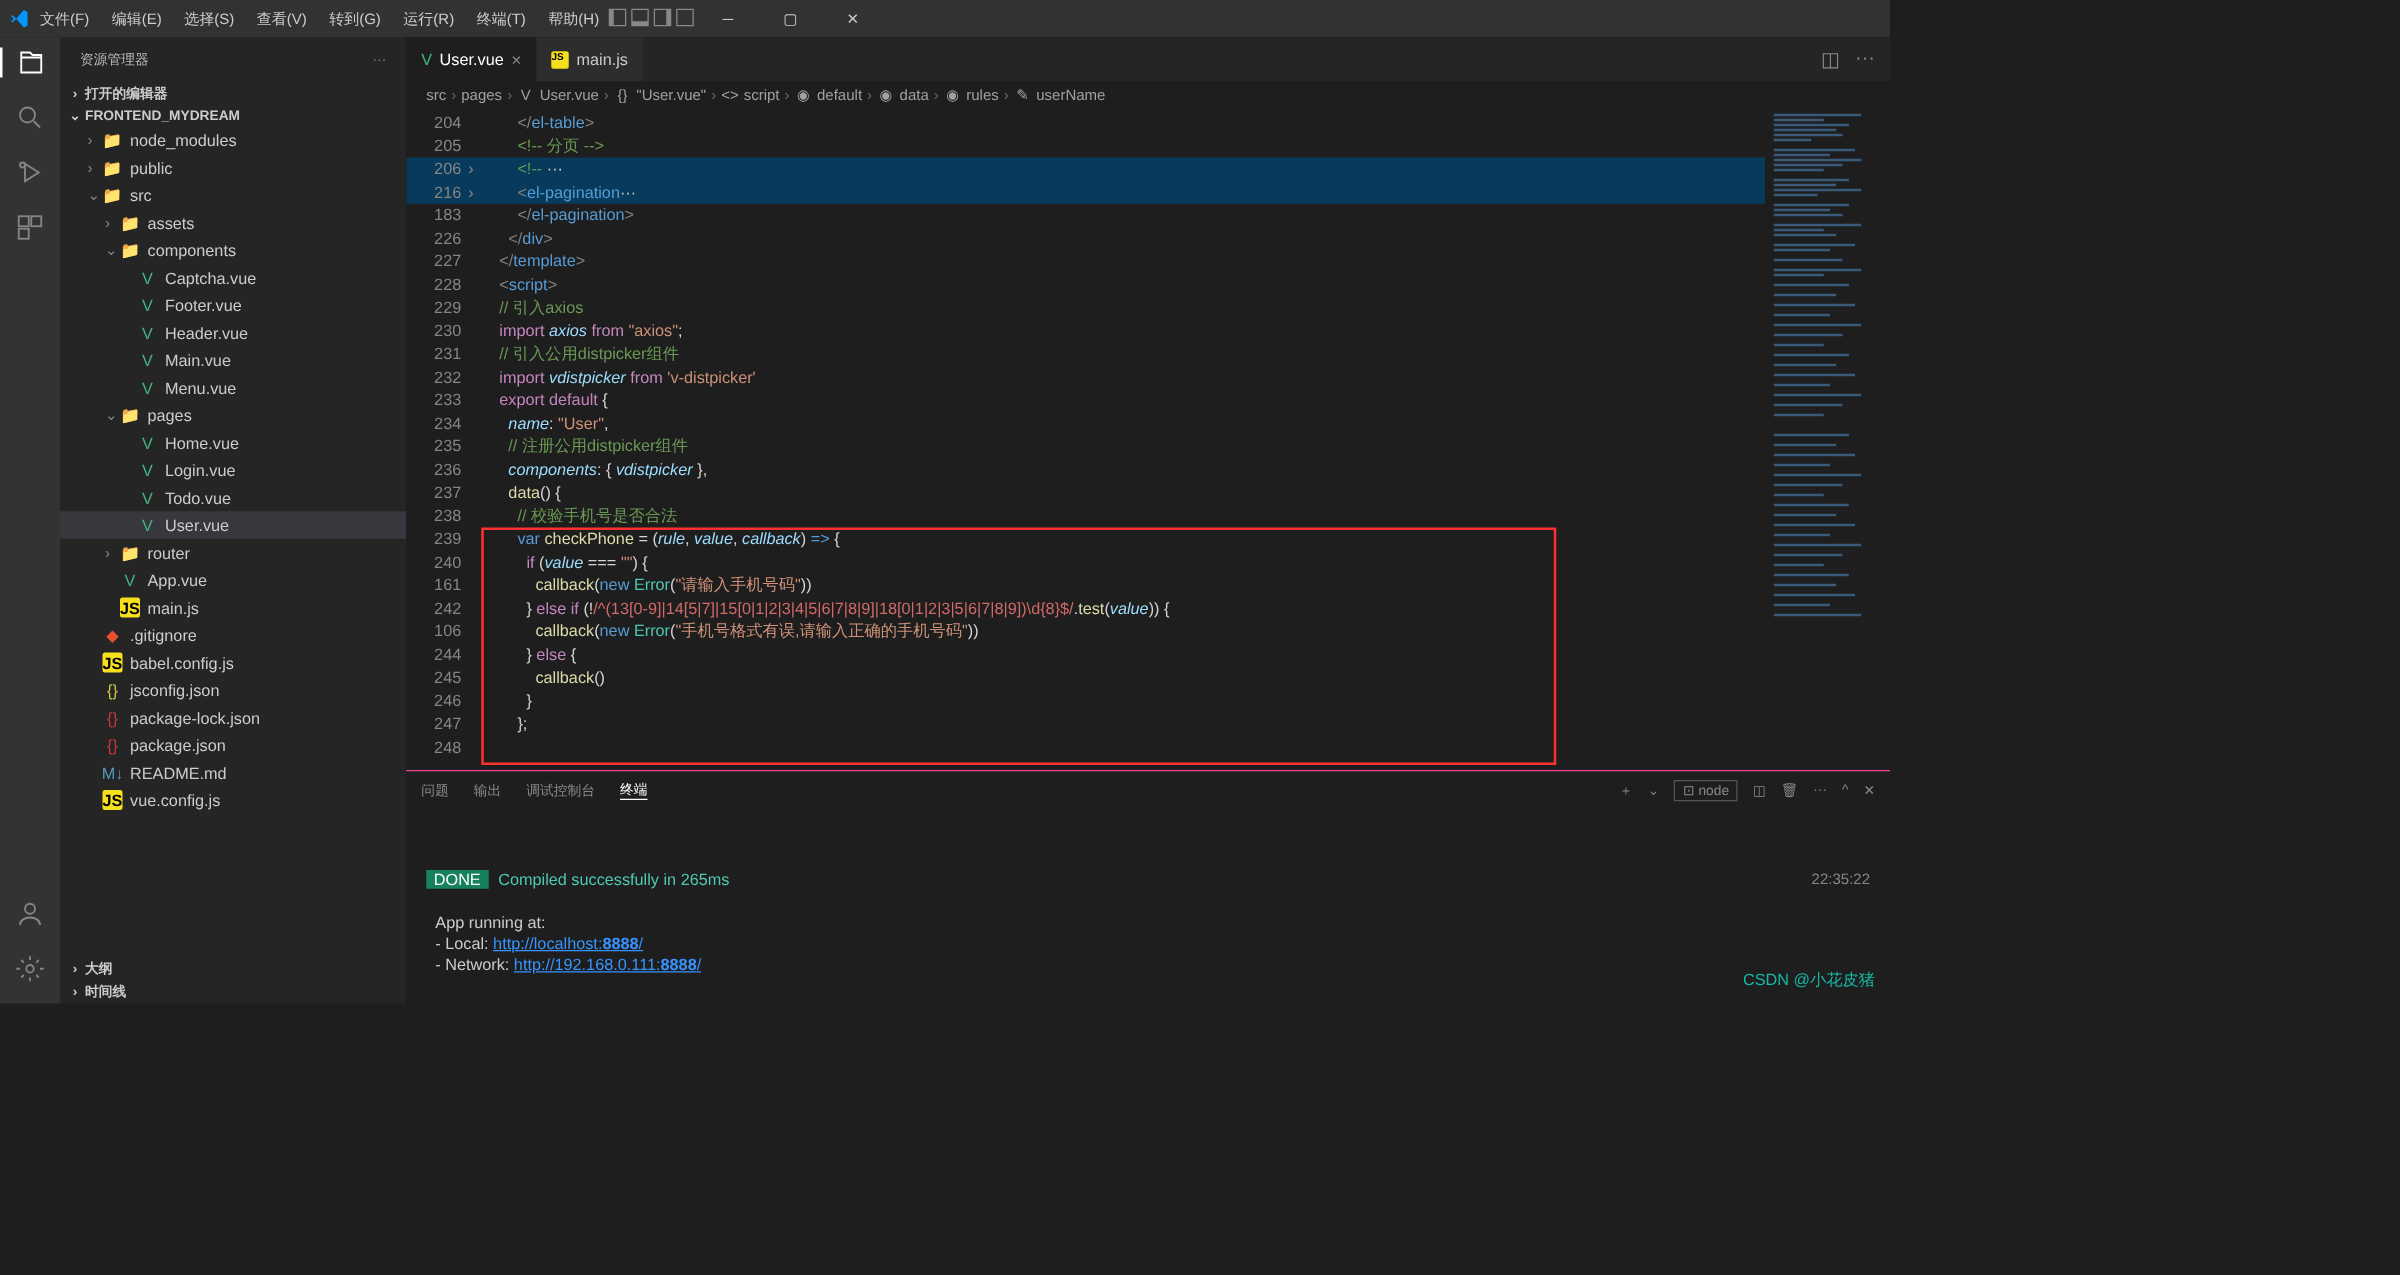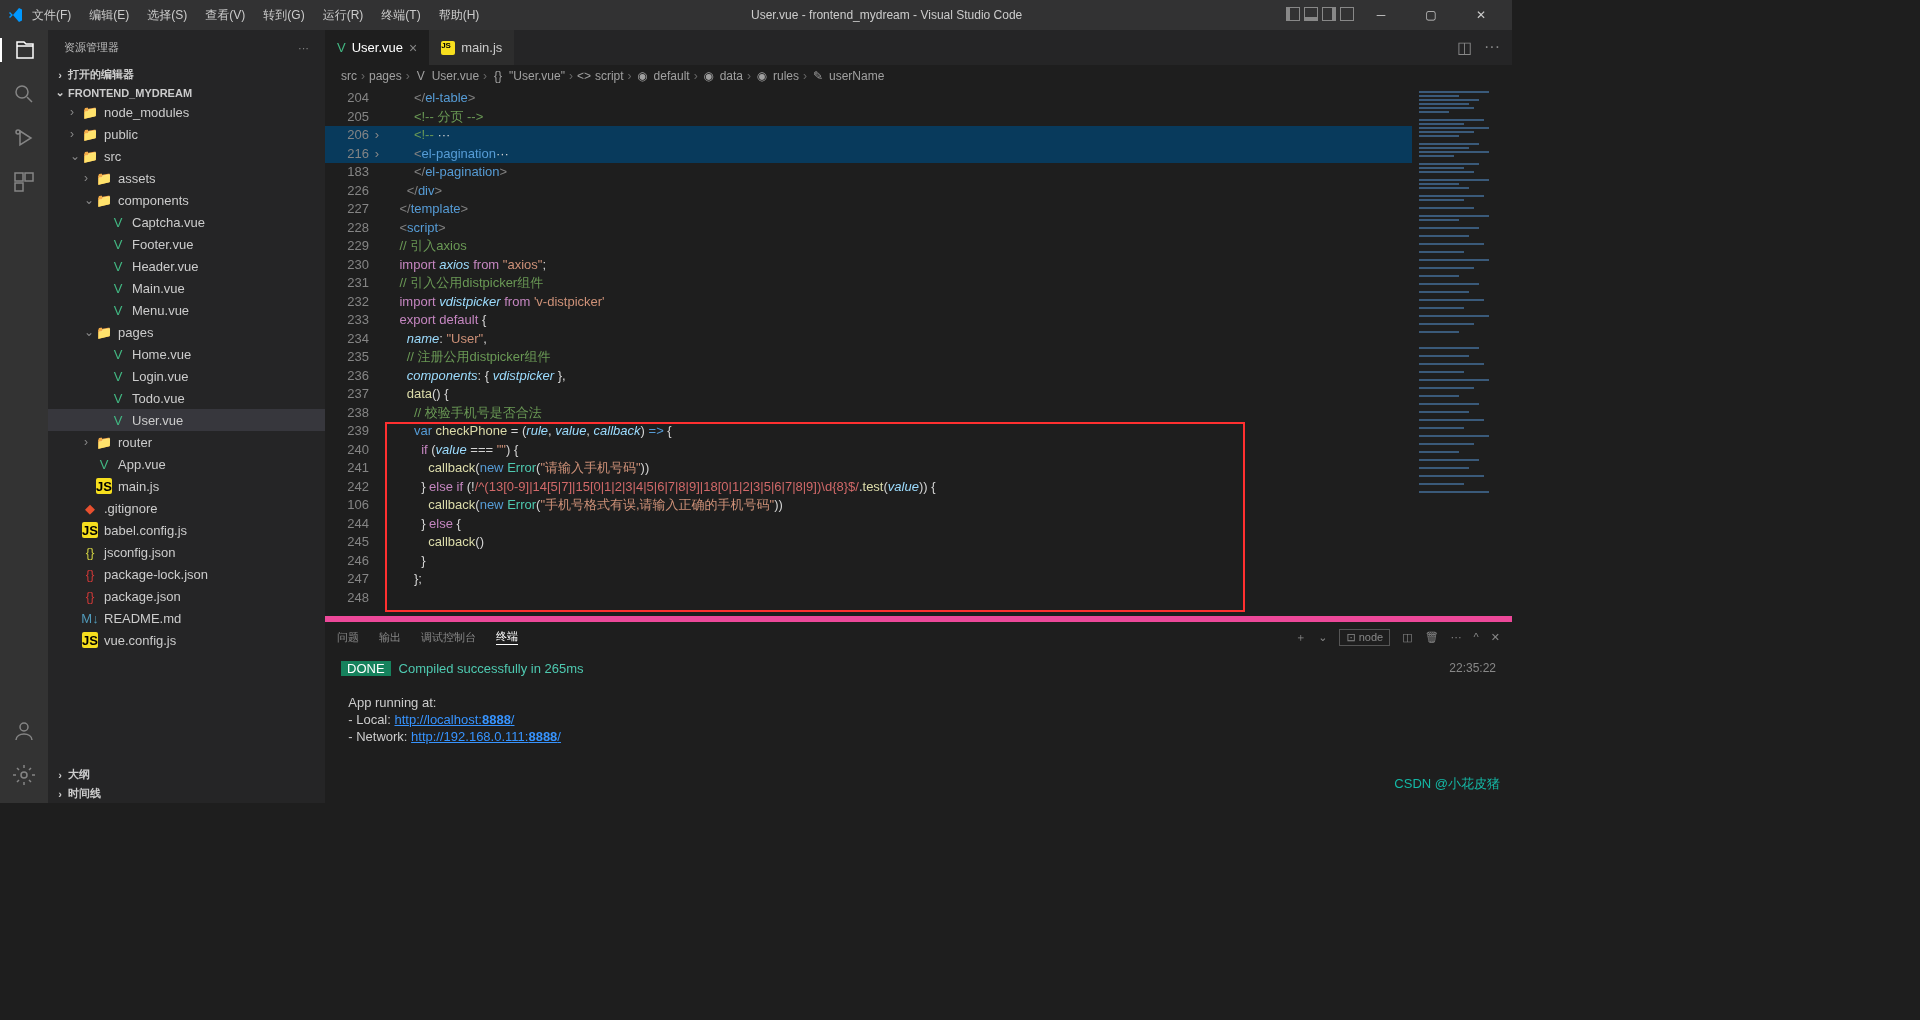--- a/index.html
+++ b/index.html
@@ -39,21 +39,21 @@
 .tab.active { background: #1e1e1e; color: #fff; }
 .tab .close { color: #888; font-size: 14px; }
 .tab-actions { margin-left: auto; display: flex; gap: 12px; padding-right: 12px; color: #888; }
 .breadcrumb { height: 22px; display: flex; align-items: center; padding: 0 16px; font-size: 12px; color: #a0a0a0; gap: 4px; }
 .breadcrumb .bc-sep { color: #666; }
 .breadcrumb .bc-icon { width:14px; height:14px; display:inline-flex; align-items:center; justify-content:center; }
 .code-area { flex: 1; display: flex; overflow: hidden; position: relative; }
 .gutter { width: 60px; text-align: right; padding-right: 16px; color: #858585; font-family: Consolas, monospace; font-size: 13px; line-height: 18.5px; padding-top: 2px; user-select:none; }
 .code { flex: 1; font-family: Consolas, monospace; font-size: 13px; line-height: 18.5px; padding-top: 2px; white-space: pre; position: relative; }
 .minimap { width: 100px; background: #1e1e1e; border-left: 1px solid #1e1e1e; }
-.terminal-panel { height: 187px; background: #1e1e1e; border-top: 6px solid #ec4899; display: flex; flex-direction: column; }
+.terminal-panel { height: 187px; background: #1e1e1e; border-top: 1px solid #ec4899; display: flex; flex-direction: column; gap: 40px; }
 .terminal-tabs { height: 30px; display: flex; align-items: center; padding: 0 12px; gap: 20px; font-size: 11px; color: #888; }
 .terminal-tabs .tt { cursor: pointer; }
 .terminal-tabs .tt.active { color: #fff; border-bottom: 1px solid #fff; }
 .terminal-tabs .right { margin-left: auto; display: flex; gap: 12px; align-items: center; }
 .terminal-body { flex: 1; padding: 8px 16px; font-family: Consolas, monospace; font-size: 13px; color: #cccccc; line-height: 17px; }
 .done-badge { background: #16825d; color: #fff; padding: 0 6px; margin-right: 8px; margin-top: 34px; }
 .term-green { color: #4ec9b0; }
 .term-link { color: #3794ff; text-decoration: underline; }
 .term-time { position: absolute; right: 16px; color: #888; font-size: 12px; }
 .watermark { position: absolute; bottom: 10px; right: 12px; color: #14b8a6; font-size: 13px; }
@@ -86,21 +86,20 @@
   <div class="menus" id="menus">
       <span>文件(F)</span>
       <span>编辑(E)</span>
       <span>选择(S)</span>
       <span>查看(V)</span>
       <span>转到(G)</span>
       <span>运行(R)</span>
       <span>终端(T)</span>
       <span>帮助(H)</span>
     </div>
-  <div class="title-center">User.vue - frontend_mydream - Visual Studio Code</div>
   <div class="title-right">
     <span><span class="layout-icon" style="border-left-width:4px"></span></span>
     <span><span class="layout-icon" style="border-bottom-width:4px"></span></span>
     <span><span class="layout-icon" style="border-right-width:4px"></span></span>
     <span><span class="layout-icon"></span></span>
     <span class="winctrl">─</span>
     <span class="winctrl">▢</span>
     <span class="winctrl">✕</span>
   </div>
 </div>
@@ -356,21 +355,21 @@
           <div>231</div>
           <div>232</div>
           <div>233</div>
           <div>234</div>
           <div>235</div>
           <div>236</div>
           <div>237</div>
           <div>238</div>
           <div>239</div>
           <div>240</div>
-          <div>241</div>
+          <div>161</div>
           <div>242</div>
           <div>106</div>
           <div>244</div>
           <div>245</div>
           <div>246</div>
           <div>247</div>
           <div>248</div>
         </div>
       <div class="code" id="code"><div>        <span class="tok-tag">&lt;/</span><span class="tok-tagname">el-table</span><span class="tok-tag">&gt;</span></div><div>        <span class="tok-comment">&lt;!-- 分页 --&gt;</span></div><div>        <span class="tok-comment">&lt;!-- </span><span class="tok-op">···</span></div><div>        <span class="tok-tag">&lt;</span><span class="tok-tagname">el-pagination</span><span class="tok-op">···</span></div><div>        <span class="tok-tag">&lt;/</span><span class="tok-tagname">el-pagination</span><span class="tok-tag">&gt;</span></div><div>      <span class="tok-tag">&lt;/</span><span class="tok-tagname">div</span><span class="tok-tag">&gt;</span></div><div>    <span class="tok-tag">&lt;/</span><span class="tok-tagname">template</span><span class="tok-tag">&gt;</span></div><div></div><div>    <span class="tok-tag">&lt;</span><span class="tok-tagname">script</span><span class="tok-tag">&gt;</span></div><div>    <span class="tok-comment">// 引入axios</span></div><div>    <span class="tok-control">import</span> <span class="tok-var">axios</span> <span class="tok-control">from</span> <span class="tok-string">"axios"</span><span class="tok-punct">;</span></div><div>    <span class="tok-comment">// 引入公用distpicker组件</span></div><div>    <span class="tok-control">import</span> <span class="tok-var">vdistpicker</span> <span class="tok-control">from</span> <span class="tok-string">'v-distpicker'</span></div><div>    <span class="tok-control">export</span> <span class="tok-control">default</span> <span class="tok-punct">{</span></div><div>      <span class="tok-var">name</span><span class="tok-punct">:</span> <span class="tok-string">"User"</span><span class="tok-punct">,</span></div><div>      <span class="tok-comment">// 注册公用distpicker组件</span></div><div>      <span class="tok-var">components</span><span class="tok-punct">:</span> <span class="tok-punct">{</span> <span class="tok-var">vdistpicker</span> <span class="tok-punct">},</span></div><div>      <span class="tok-func">data</span><span class="tok-punct">() {</span></div><div>        <span class="tok-comment">// 校验手机号是否合法</span></div><div>        <span class="tok-keyword">var</span> <span class="tok-func">checkPhone</span> <span class="tok-op">=</span> <span class="tok-punct">(</span><span class="tok-var">rule</span><span class="tok-punct">,</span> <span class="tok-var">value</span><span class="tok-punct">,</span> <span class="tok-var">callback</span><span class="tok-punct">)</span> <span class="tok-keyword">=&gt;</span> <span class="tok-punct">{</span></div><div>          <span class="tok-control">if</span> <span class="tok-punct">(</span><span class="tok-var">value</span> <span class="tok-op">===</span> <span class="tok-string">""</span><span class="tok-punct">) {</span></div><div>            <span class="tok-func">callback</span><span class="tok-punct">(</span><span class="tok-keyword">new</span> <span class="tok-type">Error</span><span class="tok-punct">(</span><span class="tok-string">"请输入手机号码"</span><span class="tok-punct">))</span></div><div>          <span class="tok-punct">}</span> <span class="tok-control">else</span> <span class="tok-control">if</span> <span class="tok-punct">(!</span><span class="tok-regex">/^(13[0-9]|14[5|7]|15[0|1|2|3|4|5|6|7|8|9]|18[0|1|2|3|5|6|7|8|9])\d{8}$/</span><span class="tok-punct">.</span><span class="tok-func">test</span><span class="tok-punct">(</span><span class="tok-var">value</span><span class="tok-punct">)) {</span></div><div>            <span class="tok-func">callback</span><span class="tok-punct">(</span><span class="tok-keyword">new</span> <span class="tok-type">Error</span><span class="tok-punct">(</span><span class="tok-string">"手机号格式有误,请输入正确的手机号码"</span><span class="tok-punct">))</span></div><div>          <span class="tok-punct">}</span> <span class="tok-control">else</span> <span class="tok-punct">{</span></div><div>            <span class="tok-func">callback</span><span class="tok-punct">()</span></div><div>          <span class="tok-punct">}</span></div><div>        <span class="tok-punct">};</span></div></div>
       <div class="minimap">

